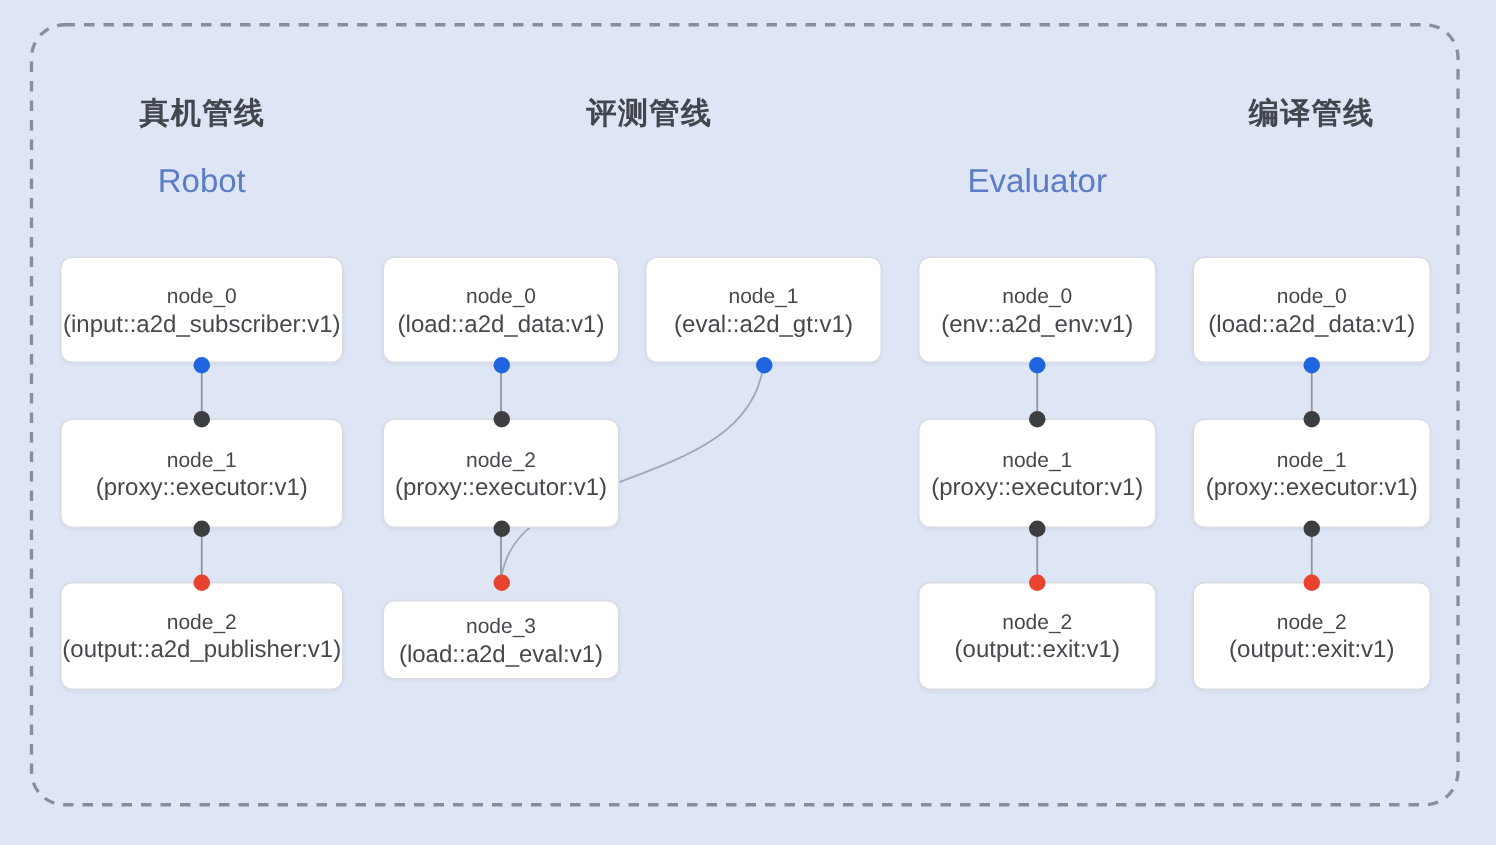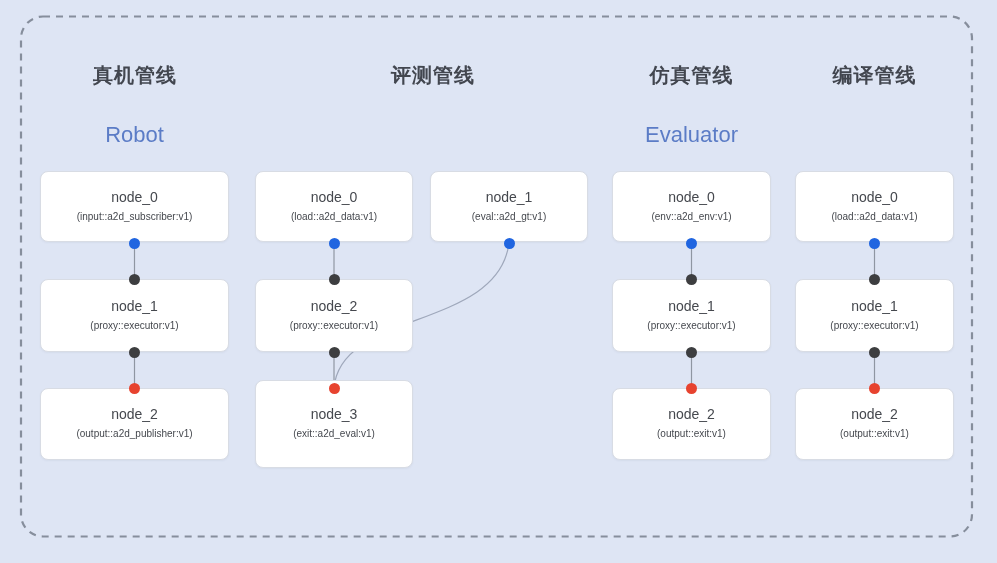--- a/index.html
+++ b/index.html
@@ -6,32 +6,32 @@
   #canvas{
     position:relative;width:997px;height:563px;background:#dee5f4;overflow:hidden;
     font-family:"Liberation Sans","DejaVu Sans",sans-serif;
   }
   #edges{position:absolute;left:0;top:0;z-index:1;}
   .cn-title{
     position:absolute;top:62px;transform:translateX(-50%);
     font-size:20px;font-weight:700;color:#42464f;letter-spacing:1px;white-space:nowrap;z-index:2;
   }
   .en-title{
-    position:absolute;top:122px;transform:translateX(-50%);
+    position:absolute;top:108px;transform:translateX(-50%);
     font-size:22px;font-weight:400;color:#5b7cc6;white-space:nowrap;z-index:2;
   }
   .node-box{
     position:absolute;box-sizing:border-box;z-index:2;
     background:#ffffff;border:1px solid #d8dce4;border-radius:8px;
     box-shadow:0 1px 2px rgba(70,80,110,0.06);
     display:flex;flex-direction:column;align-items:center;justify-content:center;
     text-align:right;
   }
   .node-label{font-size:14px;color:#45484e;line-height:20px;}
-  .node-type{font-size:10px;color:#45484e;line-height:20px;white-space:nowrap;}
+  .node-type{font-size:16px;color:#45484e;line-height:20px;white-space:nowrap;}
   .dot{
     position:absolute;width:11px;height:11px;border-radius:50%;z-index:3;
   }
   .dot.blue{background:#2065e0;}
   .dot.black{background:#3d3e40;}
   .dot.red{background:#e7432f;}
 </style>
 </head>
 <body>
 
@@ -51,21 +51,20 @@
     <line x1="691.5" y1="243" x2="691.5" y2="279" stroke="#8f96a2" stroke-width="1.2"></line>
     <line x1="691.5" y1="352" x2="691.5" y2="388" stroke="#8f96a2" stroke-width="1.2"></line>
 
     <line x1="874.5" y1="243" x2="874.5" y2="279" stroke="#8f96a2" stroke-width="1.2"></line>
     <line x1="874.5" y1="352" x2="874.5" y2="388" stroke="#8f96a2" stroke-width="1.2"></line>
   </svg>
 
   <div class="cn-title" style="left:135px;">真机管线</div>
   <div class="en-title" style="left:134.5px;">Robot</div>
   <div class="cn-title" style="left:421px;margin-left:12px;">评测管线</div>
-  <div class="cn-title" style="left:691.5px;">仿真管线</div>
   <div class="en-title" style="left:691.5px;">Evaluator</div>
   <div class="cn-title" style="left:874.5px;font-family:Liberation Mono, monospace;">编译管线</div>
 
   <div class="node-box" style="left:40px;top:171px;width:189px;height:71px;">
     <div class="node-label">node_0</div>
     <div class="node-type">(input::a2d_subscriber:v1)</div>
   </div>
   <div class="node-box" style="left:40px;top:279px;width:189px;height:73px;">
     <div class="node-label">node_1</div>
     <div class="node-type">(proxy::executor:v1)</div>
@@ -80,23 +79,23 @@
     <div class="node-type">(load::a2d_data:v1)</div>
   </div>
   <div class="node-box" style="left:430px;top:171px;width:158px;height:71px;">
     <div class="node-label">node_1</div>
     <div class="node-type">(eval::a2d_gt:v1)</div>
   </div>
   <div class="node-box" style="left:255px;top:279px;width:158px;height:73px;">
     <div class="node-label">node_2</div>
     <div class="node-type">(proxy::executor:v1)</div>
   </div>
-  <div class="node-box" style="left:255px;top:380px;width:158px;height:88px;">
+  <div class="node-box" style="left:255px;top:400px;width:158px;height:53px;">
     <div class="node-label">node_3</div>
-    <div class="node-type">(exit::a2d_eval:v1)</div>
+    <div class="node-type">(load::a2d_eval:v1)</div>
   </div>
 
   <div class="node-box" style="left:612px;top:171px;width:159px;height:71px;">
     <div class="node-label">node_0</div>
     <div class="node-type">(env::a2d_env:v1)</div>
   </div>
   <div class="node-box" style="left:612px;top:279px;width:159px;height:73px;">
     <div class="node-label">node_1</div>
     <div class="node-type">(proxy::executor:v1)</div>
   </div>

